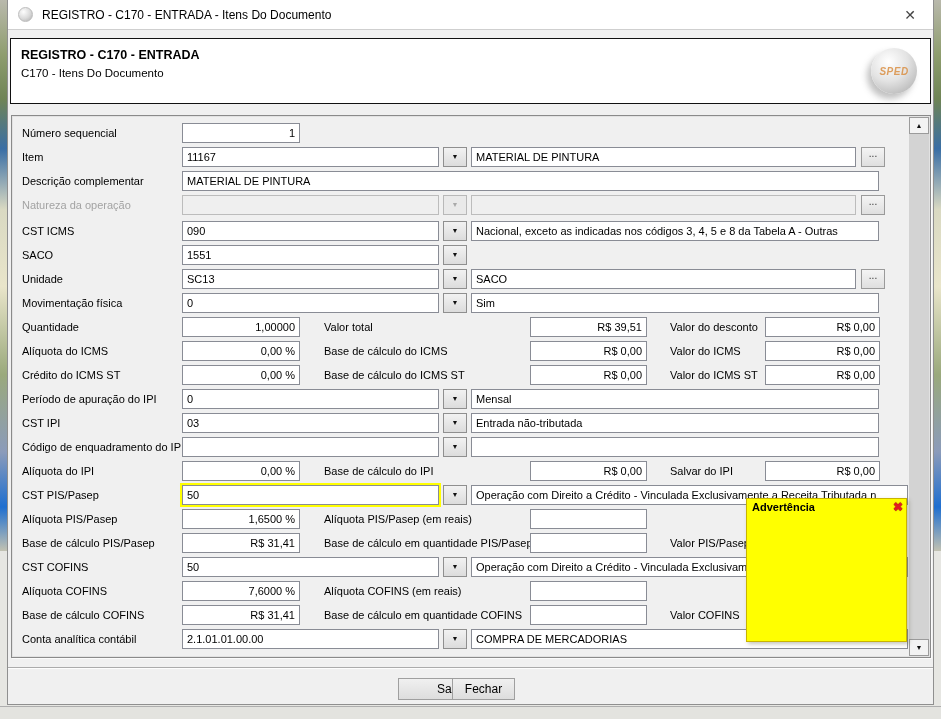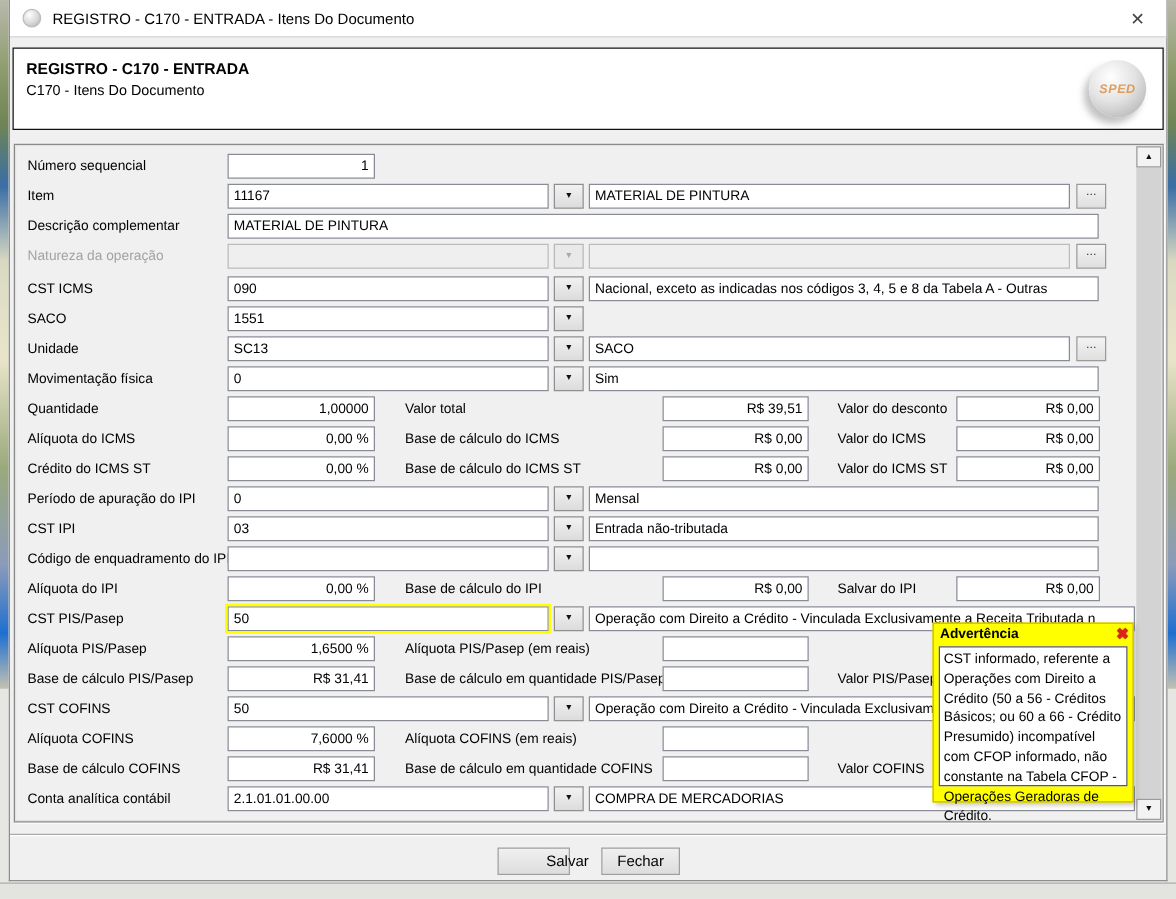--- a/index.html
+++ b/index.html
@@ -86,21 +86,21 @@
                    text-shadow:0 0 1px #7a0000; }
   #warning-body { position:absolute; left:4px; right:4px; top:18px; bottom:12px; background:#fff;
                   border:1px solid #5a5a5a; padding:2px 3px; font-size:11px; line-height:15.8px; color:#000; }
 
   
   #footer-divider { position:absolute; left:0; right:0; top:667px; height:2px;
                     border-top:1px solid #ababab; border-bottom:1px solid #fdfdfd; }
   .btn { position:absolute; top:678px; height:22px; background:linear-gradient(180deg,#f0f0f0,#dddddd);
          border:1px solid #9f9f9f; font:12px "Liberation Sans",sans-serif; color:#000; cursor:pointer; }
   #btn-save { left:390px; width:58px;padding-left:38px; }
-  #btn-close { left:473px; width:63px; }
+  #btn-close { left:444px; width:63px; }
 
   #bottom-strip { position:absolute; left:0; right:0; top:706px; height:13px;
                   background:#e3e3df; border-top:1px solid #aeaeae; }
 </style>
 </head>
 <body>
 
 <div id="stage">
   <div class="edge" id="edge-left"></div>
   <div class="edge" id="edge-right"></div>
@@ -313,21 +313,20 @@
 
       <div id="vscroll">
         <button class="sbtn" id="sb-up"><span>▲</span></button>
         <button class="sbtn" id="sb-down"><span>▼</span></button>
       </div>
     </div>
 
     <div id="warning">
       <span id="warning-title">Advertência</span>
       <button id="warning-close"><span>✖</span></button>
-      <div id="warning-body">CST informado, referente a Operações com Direito a Crédito (50 a 56 - Créditos Básicos; ou 60 a 66 - Crédito Presumido) incompatível com CFOP informado, não constante na Tabela CFOP - Operações Geradoras de Crédito.</div>
     </div>
 
     <div id="footer-divider"></div>
     <button class="btn" id="btn-save">Salvar</button>
     <button class="btn" id="btn-close">Fechar</button>
   </div>
 
   <div id="bottom-strip"></div>
 </div>
 

